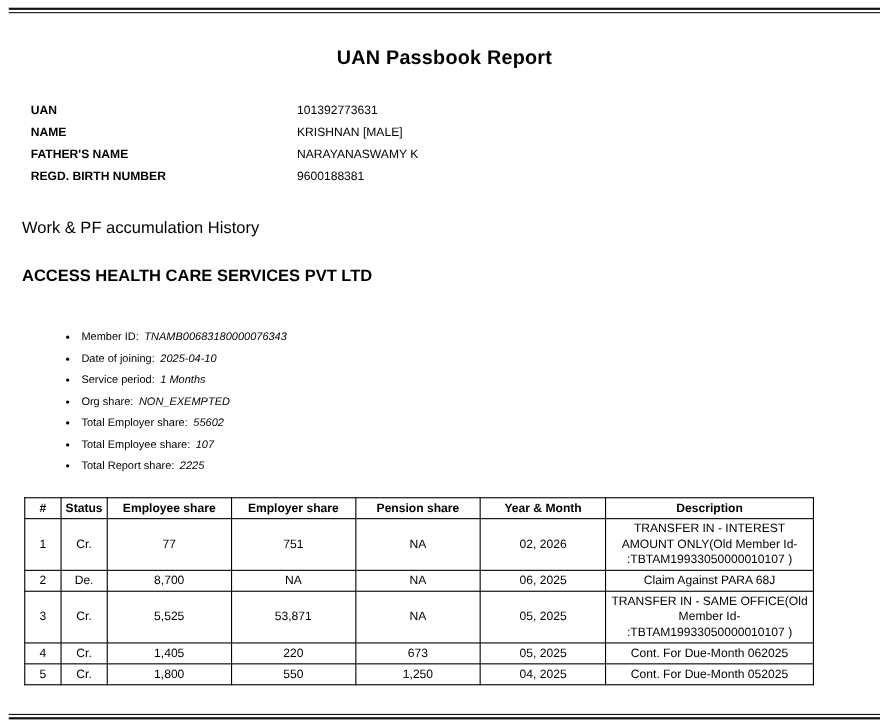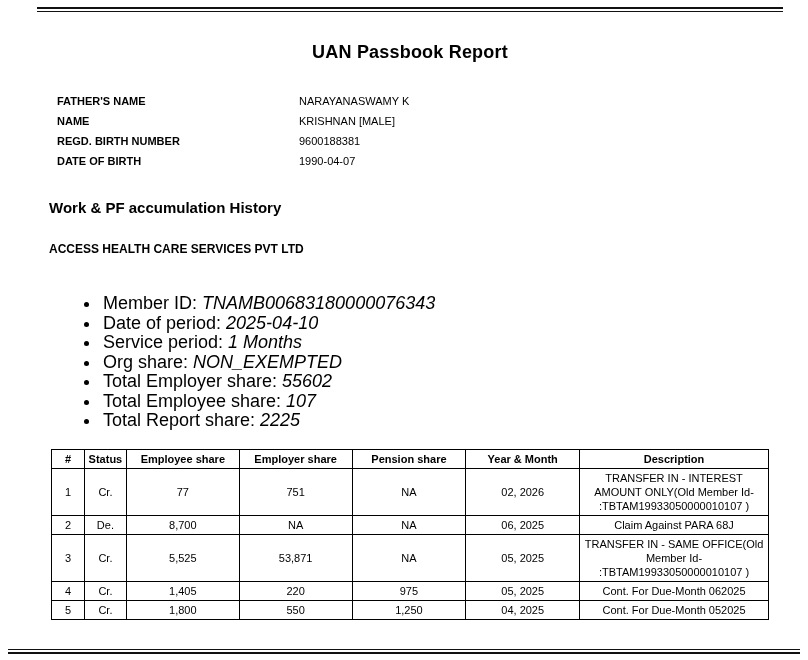--- a/index.html
+++ b/index.html
@@ -5,21 +5,21 @@
   * { margin: 0; padding: 0; box-sizing: border-box; }
   html, body { background: #ffffff; }
   body {
     width: 808px;
     height: 660px;
     position: relative;
     font-family: "Liberation Sans", "DejaVu Sans", sans-serif;
     color: #000;
     overflow: hidden;
   }
-  .page { padding: 0 25px; margin-left: 12px; }
+  .page { padding: 0 8px; }
 
   .double-rule-top {
     margin-top: 7px;
     height: 5px;
     border-top: 2px solid #111;
     border-bottom: 1px solid #111;
   }
   .double-rule-bottom {
     position: absolute;
     left: 8px;
@@ -44,34 +44,34 @@
     font-size: 11px;
   }
   .field-row { display: flex; line-height: 20px; }
   .field-label { width: 242px; font-weight: bold; }
   .field-value { font-weight: normal; }
 
   .section-title {
     margin-top: 28px;
     padding-left: 12px;
     font-size: 15px;
-    font-weight: bold;
+    font-weight: normal;
   }
 
   .employer-name {
     margin-top: 26px;
     padding-left: 12px;
-    font-size: 12px;
+    font-size: 15px;
     font-weight: bold;
   }
 
   .summary-list {
     margin-top: 38px;
     margin-left: 64px;
-    font-size: 18px;
+    font-size: 10px;
     line-height: 19.5px;
     list-style: disc;
   }
   .summary-list li { padding-left: 2px; }
   .summary-value { margin-left: 5px; font-style: italic; }
 
   table.passbook {
     margin-top: 18px;
     margin-left: 14px;
     width: 718px;
@@ -107,44 +107,44 @@
 <body>
 
 <div class="page">
 
   <div class="double-rule-top"></div>
 
   <div class="report-title">UAN Passbook Report</div>
 
   <div class="fields">
     <div class="field-row">
+      <div class="field-label">UAN</div>
+      <div class="field-value">101392773631</div>
+    </div>
+    <div class="field-row">
+      <div class="field-label">NAME</div>
+      <div class="field-value">KRISHNAN [MALE]</div>
+    </div>
+    <div class="field-row">
       <div class="field-label">FATHER'S NAME</div>
       <div class="field-value">NARAYANASWAMY K</div>
     </div>
     <div class="field-row">
-      <div class="field-label">NAME</div>
-      <div class="field-value">KRISHNAN [MALE]</div>
-    </div>
-    <div class="field-row">
       <div class="field-label">REGD. BIRTH NUMBER</div>
       <div class="field-value">9600188381</div>
     </div>
-    <div class="field-row">
-      <div class="field-label">DATE OF BIRTH</div>
-      <div class="field-value">1990-04-07</div>
-    </div>
   </div>
 
   <div class="section-title">Work &amp; PF accumulation History</div>
 
   <div class="employer-name">ACCESS HEALTH CARE SERVICES PVT LTD</div>
 
   <ul class="summary-list">
     <li><span>Member ID:</span><i class="summary-value">TNAMB00683180000076343</i></li>
-    <li><span>Date of period:</span><i class="summary-value">2025-04-10</i></li>
+    <li><span>Date of joining:</span><i class="summary-value">2025-04-10</i></li>
     <li><span>Service period:</span><i class="summary-value">1 Months</i></li>
     <li><span>Org share:</span><i class="summary-value">NON_EXEMPTED</i></li>
     <li><span>Total Employer share:</span><i class="summary-value">55602</i></li>
     <li><span>Total Employee share:</span><i class="summary-value">107</i></li>
     <li><span>Total Report share:</span><i class="summary-value">2225</i></li>
   </ul>
 
   <table class="passbook">
     <colgroup>
       <col class="col-num">
@@ -192,21 +192,21 @@
         <td class="c-left">53,871</td>
         <td class="c-left">NA</td>
         <td class="c-left">05, 2025</td>
         <td class="c-left">TRANSFER IN - SAME OFFICE(Old Member Id- :TBTAM19933050000010107 )</td>
       </tr>
       <tr class="short">
         <td class="c-num">4</td>
         <td class="c-status">Cr.</td>
         <td class="c-left">1,405</td>
         <td class="c-left">220</td>
-        <td class="c-left">975</td>
+        <td class="c-left">673</td>
         <td class="c-left">05, 2025</td>
         <td class="c-left">Cont. For Due-Month 062025</td>
       </tr>
       <tr class="short">
         <td class="c-num">5</td>
         <td class="c-status">Cr.</td>
         <td class="c-left">1,800</td>
         <td class="c-left">550</td>
         <td class="c-left">1,250</td>
         <td class="c-left">04, 2025</td>

